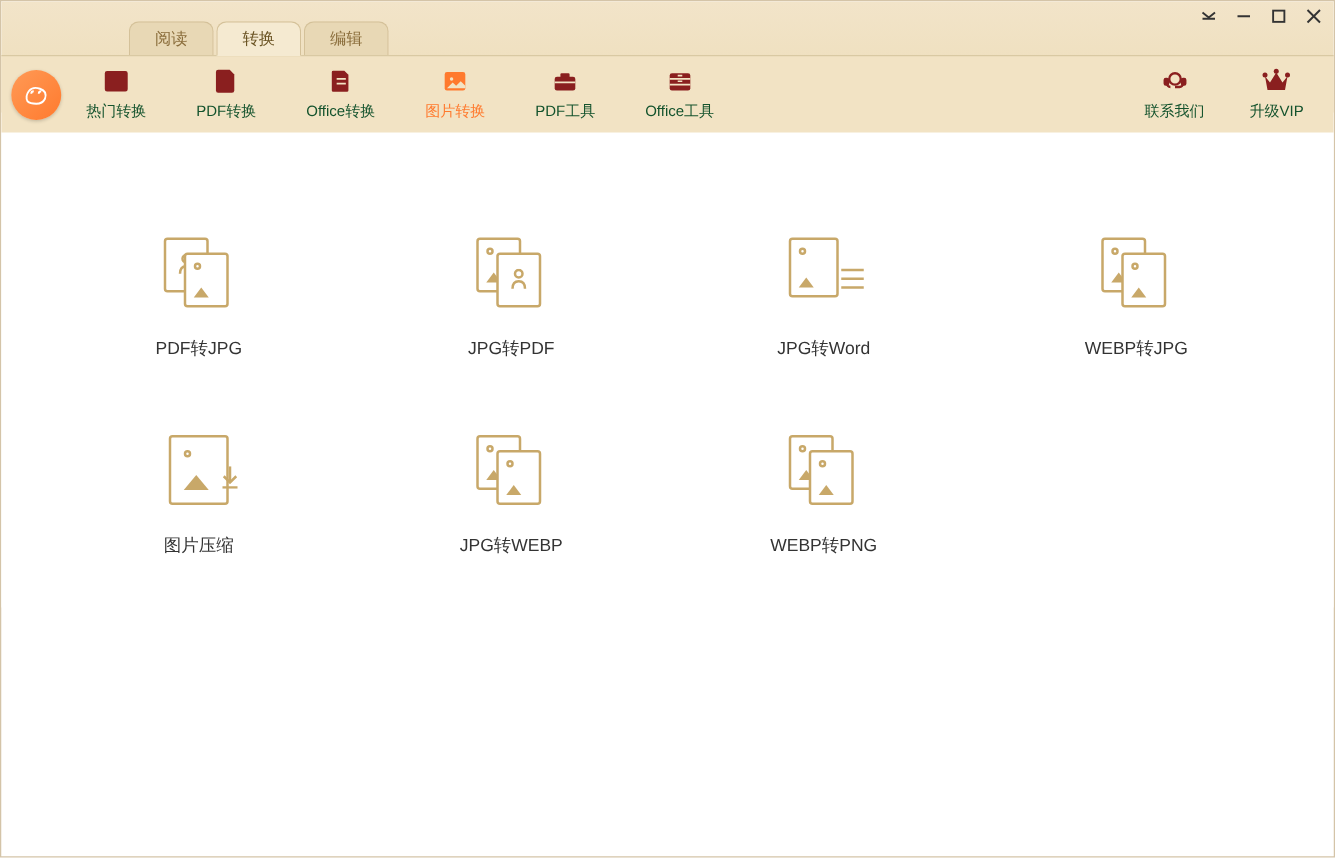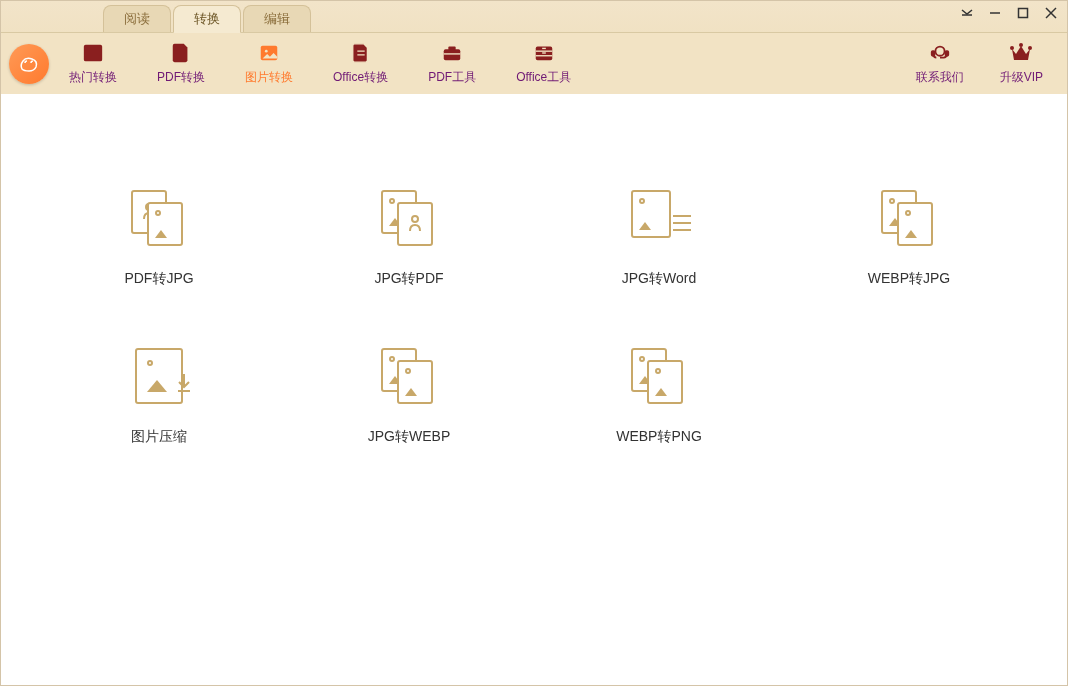--- a/index.html
+++ b/index.html
@@ -12,21 +12,21 @@
       border: 1px solid #d4c4a8;
     }
     .titlebar {
       height: 89px;
       background: linear-gradient(to bottom, #f2e4c9 0%, #edddb8 100%);
       position: relative;
     }
     .tabs {
       display: flex;
       padding-left: 100px;
-      padding-top: 4px;
+      padding-top: 16px;
       gap: 0;
     }
     .tab {
       padding: 4px 20px;
       font-size: 13px;
       color: #8a6d3b;
       cursor: pointer;
       border-top-left-radius: 6px;
       border-top-right-radius: 6px;
       border: 1px solid transparent;
@@ -99,21 +99,21 @@
     }
     .toolbar-icon {
       width: 24px;
       height: 24px;
       display: flex;
       align-items: center;
       justify-content: center;
     }
     .toolbar-label {
       font-size: 12px;
-      color: #701a75;
+      color: #14532d;
     }
     .toolbar-item.active .toolbar-label {
       color: #ff7a2e;
     }
     .toolbar-item.active .toolbar-icon svg {
       fill: #ff7a2e;
     }
     .toolbar-spacer { flex: 1; }
     .right-actions {
       display: flex;
@@ -270,37 +270,37 @@
         <span class="toolbar-label">热门转换</span>
       </div>
       <div class="toolbar-item">
         <div class="toolbar-icon">
           <svg width="22" height="22" viewBox="0 0 24 24" fill="#8a1f1f">
               <path d="M5 2 h10 l4 4 v14 a2 2 0 0 1 -2 2 h-12 a2 2 0 0 1 -2 -2 v-16 a2 2 0 0 1 2 -2 z"></path>
             </svg>
         </div>
         <span class="toolbar-label">PDF转换</span>
       </div>
+      <div class="toolbar-item">
+        <div class="toolbar-icon">
+          <svg width="22" height="22" viewBox="0 0 24 24" fill="#8a1f1f">
+              <path d="M5 2 h10 l4 4 v14 a2 2 0 0 1 -2 2 h-12 a2 2 0 0 1 -2 -2 v-16 a2 2 0 0 1 2 -2 z M8 10 h8 M8 14 h8" stroke="#f2e3c4" stroke-width="1.5"></path>
+            </svg>
+        </div>
+        <span class="toolbar-label">Office转换</span>
+      </div>
       <div class="toolbar-item active">
         <div class="toolbar-icon">
           <svg width="22" height="22" viewBox="0 0 24 24" fill="#ff7a2e">
               <rect x="3" y="4" width="18" height="16" rx="2"></rect>
               <circle cx="9" cy="10" r="1.5" fill="#f2e3c4"></circle>
               <path d="M5 18 l5 -5 3 3 4 -4 4 4 v2 h-16 z" fill="#f2e3c4"></path>
             </svg>
         </div>
         <span class="toolbar-label">图片转换</span>
-      </div>
-      <div class="toolbar-item">
-        <div class="toolbar-icon">
-          <svg width="22" height="22" viewBox="0 0 24 24" fill="#8a1f1f">
-              <path d="M5 2 h10 l4 4 v14 a2 2 0 0 1 -2 2 h-12 a2 2 0 0 1 -2 -2 v-16 a2 2 0 0 1 2 -2 z M8 10 h8 M8 14 h8" stroke="#f2e3c4" stroke-width="1.5"></path>
-            </svg>
-        </div>
-        <span class="toolbar-label">Office转换</span>
       </div>
       <div class="toolbar-item">
         <div class="toolbar-icon">
           <svg width="22" height="22" viewBox="0 0 24 24" fill="#8a1f1f">
               <rect x="3" y="8" width="18" height="12" rx="2"></rect>
               <rect x="8" y="5" width="8" height="4" rx="1"></rect>
               <line x1="3" y1="13" x2="21" y2="13" stroke="#f2e3c4" stroke-width="1.5"></line>
             </svg>
         </div>
         <span class="toolbar-label">PDF工具</span>

